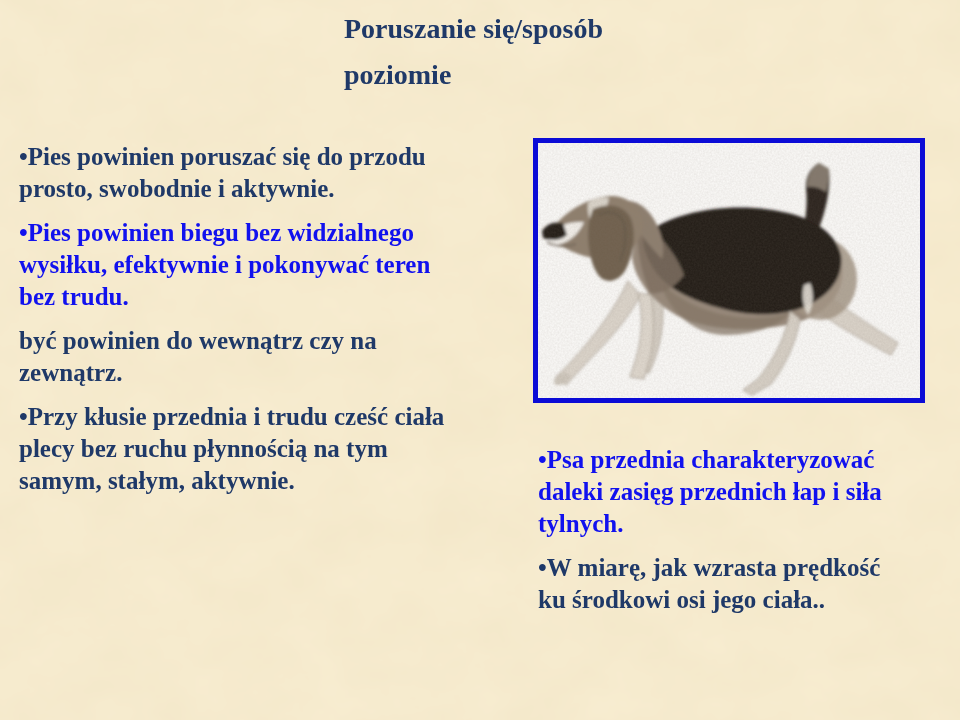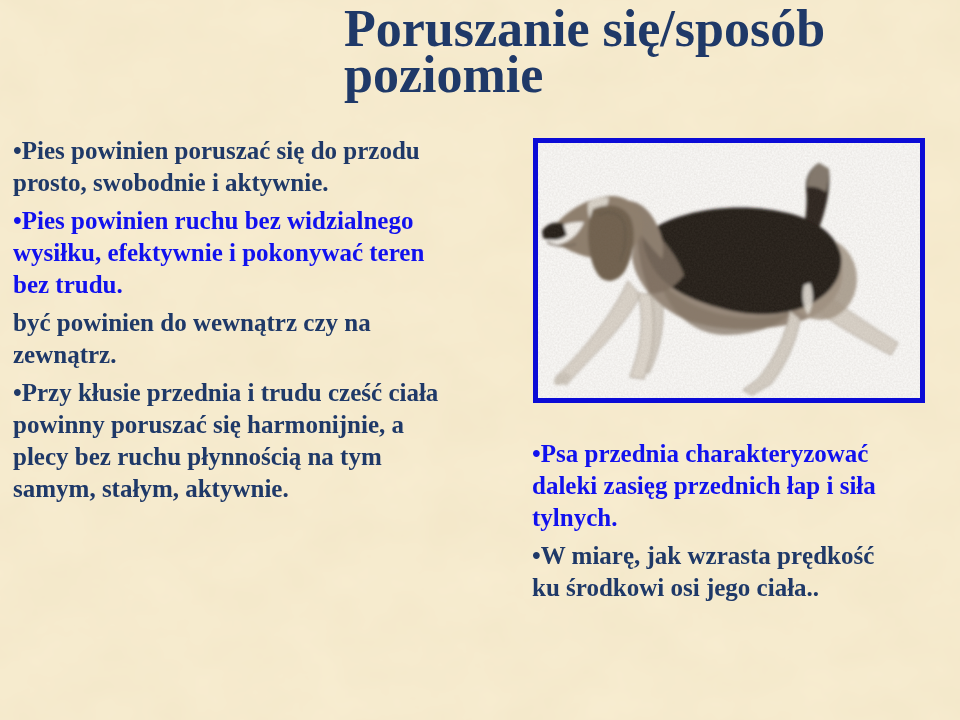--- a/index.html
+++ b/index.html
@@ -1,25 +1,25 @@
 <!DOCTYPE html>
 <html style="--navy: #1F3968; --blue: #1111EE; --frame: #0B0BD6;"><head>
 <meta charset="utf-8">
 <style>
   html,body{margin:0;padding:0;width:960px;height:720px;overflow:hidden;}
   body{font-family:"Liberation Serif","DejaVu Serif",serif;background:#F8EDD1;}
   .slide{position:relative;width:960px;height:720px;}
   .texture{position:absolute;left:0;top:0;z-index:0;}
   .title{position:absolute;left:344px;top:6px;z-index:2;font-weight:bold;
-         font-size:52px;line-height:46px;color:var(--navy);}
+         font-size:28px;line-height:46px;color:var(--navy);}
   .textcol{position:absolute;z-index:2;font-weight:bold;font-size:25px;line-height:32px;
            white-space:nowrap;}
   #left-col{left:7px;top:129px;}
   #right-col{left:526px;top:432px;}
-  .bullet{margin:6px;}
+  .bullet{margin:12px;}
   .line{height:32px;}
   .navy{color:var(--navy);}
   .blue{color:var(--blue);}
   .img-frame{position:absolute;left:533px;top:138px;width:382px;height:255px;
              border:5px solid var(--frame);background:#FCFBF9;z-index:2;}
   .dog{display:block;}
 </style>
 </head>
 <body>
 
@@ -38,31 +38,30 @@
     <div class="title-line">Poruszanie się/sposób</div>
     <div class="title-line">poziomie</div>
   </div>
 
   <div id="left-col" class="textcol">
       <div class="bullet navy">
         <div class="line">•Pies powinien poruszać się do przodu</div>
         <div class="line">prosto, swobodnie i aktywnie.</div>
       </div>
       <div class="bullet blue">
-        <div class="line">•Pies powinien ruchu bez widzialnego</div>
+        <div class="line">•Pies powinien biegu bez widzialnego</div>
         <div class="line">wysiłku, efektywnie i pokonywać teren</div>
         <div class="line">bez trudu.</div>
       </div>
       <div class="bullet navy">
         <div class="line">być powinien do wewnątrz czy na</div>
         <div class="line">zewnątrz.</div>
       </div>
       <div class="bullet navy">
         <div class="line">•Przy kłusie przednia i trudu cześć ciała</div>
-        <div class="line">powinny poruszać się harmonijnie, a</div>
         <div class="line">plecy bez ruchu płynnością na tym</div>
         <div class="line">samym, stałym, aktywnie.</div>
       </div>
     </div>
 
   <div class="img-frame">
     <svg class="dog" width="382" height="255" viewBox="0 0 382 255">
       <defs>
         <filter id="soft">
             <feGaussianBlur stdDeviation="1.5"></feGaussianBlur>

